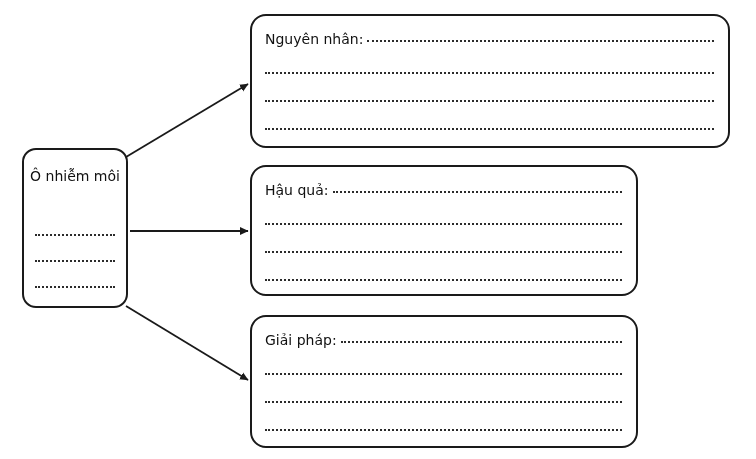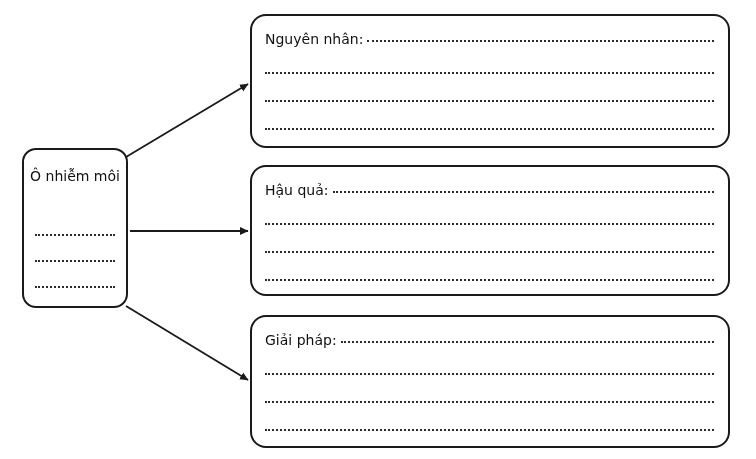--- a/index.html
+++ b/index.html
@@ -34,27 +34,27 @@
   }
   #box-cause {
     left: 250px;
     top: 14px;
     width: 480px;
     height: 134px;
   }
   #box-consequence {
     left: 250px;
     top: 165px;
-    width: 480px;
+    width: 388px;
     height: 131px;
   }
   #box-solution {
     left: 250px;
     top: 315px;
-    width: 480px;
+    width: 388px;
     height: 133px;
   }
   
   .source-title {
     position: absolute;
     left: 0;
     right: 0;
     top: 14px;
     text-align: center;
     font-size: 14px;

